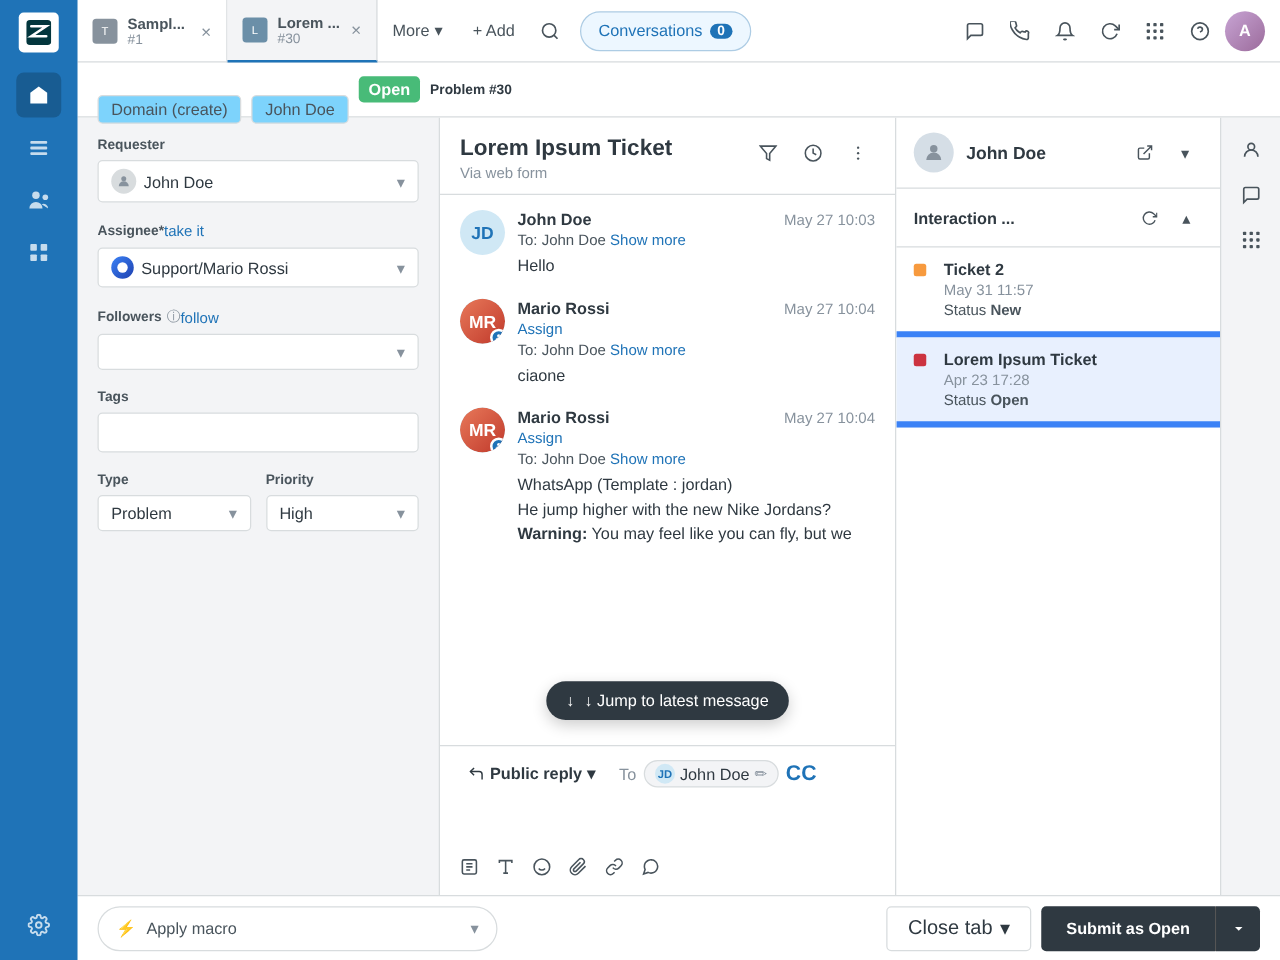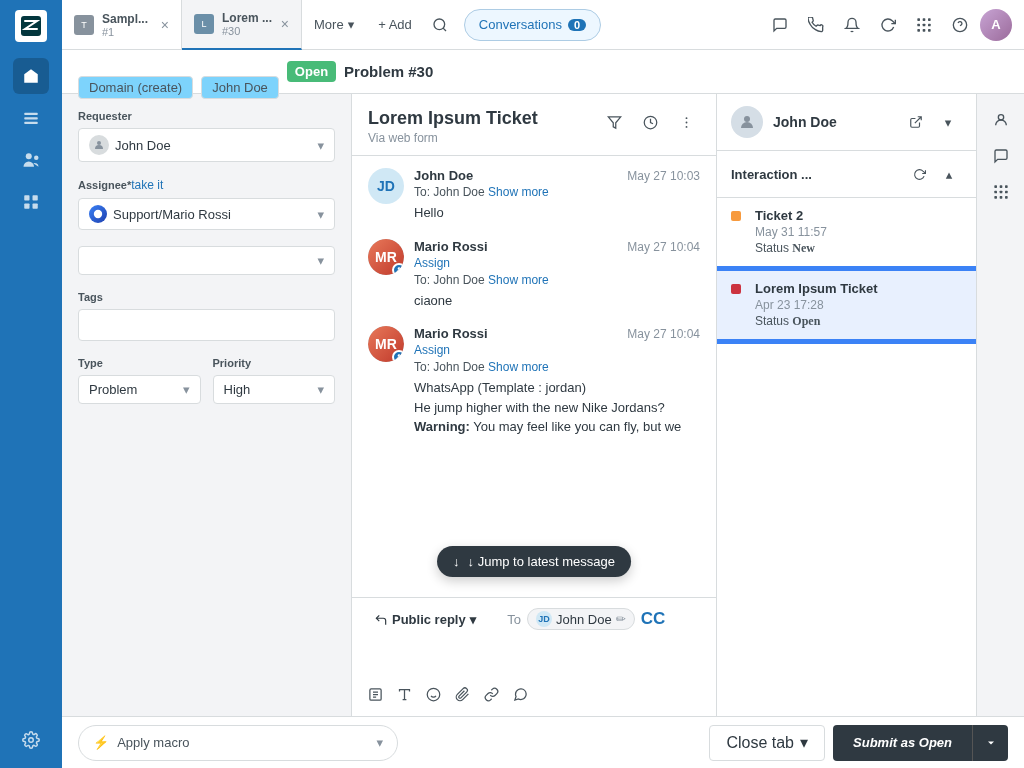--- a/index.html
+++ b/index.html
@@ -48,21 +48,21 @@
     .avatar { width: 32px; height: 32px; border-radius: 50%; background: #87929d; overflow: hidden; cursor: pointer; }
 
     
     .breadcrumb-bar {
       position: absolute; left: 62px; top: 50px; right: 0; height: 44px;
       background: #fff; border-bottom: 1px solid #d8dcde;
       display: flex; align-items: center; padding: 0 16px; gap: 8px; z-index: 8;
     }
     .breadcrumb-item { font-size: 13px; color: #49545c; background: #7dd3fc; border: 1px solid #d8dcde; border-radius: 4px; padding: 3px 10px; cursor: pointer; margin-top: 32px; }
     .breadcrumb-badge { font-size: 13px; font-weight: 700; color: #fff; background: #48bb78; border-radius: 4px; padding: 3px 8px; }
-    .breadcrumb-title { font-size: 15px; font-weight: 600; color: #2f3941; }
+    .breadcrumb-title { font-size: 11px; font-weight: 600; color: #2f3941; }
 
     
     .main-area {
       position: absolute; left: 62px; top: 94px; right: 0; bottom: 52px;
       display: flex;
     }
 
     
     .ticket-details {
       width: 290px; background: #f3f4f6; border-right: 1px solid #d8dcde;
@@ -118,21 +118,21 @@
       background: #2f3941; color: #fff; border-radius: 20px; padding: 8px 16px;
       font-size: 13px; display: flex; align-items: center; gap: 8px; cursor: pointer; white-space: nowrap;
       box-shadow: 0 4px 12px rgba(0,0,0,0.2); z-index: 20;
     }
 
     
     .reply-area {
       border-top: 1px solid #d8dcde; padding: 10px 16px;
       background: #fff;
     }
-    .reply-type-row { display: flex; align-items: flex-start; gap: 25px; margin-bottom: 8px; }
+    .reply-type-row { display: flex; align-items: flex-end; gap: 13px; margin-bottom: 8px; }
     .reply-type-btn { display: flex; align-items: center; gap: 4px; font-size: 13px; color: #2f3941; font-weight: 600; cursor: pointer; padding: 4px 6px; border-radius: 4px; }
     .reply-to { display: flex; align-items: center; gap: 6px; font-size: 13px; color: #49545c; }
     .reply-to-label { color: #87929d; }
     .to-badge { background: #f3f4f6; border: 1px solid #d8dcde; border-radius: 12px; padding: 2px 8px; display: flex; align-items: center; gap: 4px; font-size: 13px; color: #2f3941; }
     .to-badge .edit-icon { color: #87929d; font-size: 12px; cursor: pointer; }
     .cc-btn { margin-left: auto; font-size: 17px; color: #1f73b7; font-weight: 700; cursor: pointer; }
     .reply-input { min-height: 40px; font-size: 13px; color: #c5cdd3; padding: 4px 0; }
     .reply-toolbar { display: flex; align-items: center; gap: 14px; margin-top: 8px; color: #49545c; }
     .reply-tool-icon { cursor: pointer; font-size: 16px; }
 
@@ -161,21 +161,21 @@
     .interaction-list { flex: 1; overflow-y: auto; }
     .interaction-item { padding: 10px 14px; display: flex; gap: 14px; cursor: pointer; border-bottom: 5px solid #3b82f6; }
     .interaction-item.active { background: #e8f0fe; }
     .interaction-dot { width: 10px; height: 10px; border-radius: 2px; margin-top: 3px; flex-shrink: 0; }
     .interaction-dot.orange { background: #f79a3e; }
     .interaction-dot.red { background: #cc3340; }
     .interaction-content { flex: 1; }
     .interaction-name { font-size: 13px; font-weight: 600; color: #2f3941; margin-bottom: 2px; }
     .interaction-date { font-size: 12px; color: #87929d; margin-bottom: 2px; }
     .interaction-status { font-size: 12px; color: #49545c; }
-    .interaction-status span { font-weight: 600; font-family: Liberation Serif, serif; }
+    .interaction-status span { font-weight: 600; }
 
     
     .far-right {
       width: 48px; background: #f3f4f6; border-left: 1px solid #d8dcde;
       display: flex; flex-direction: column; align-items: center; padding-top: 10px; gap: 4px;
     }
     .far-right-icon { width: 32px; height: 32px; display: flex; align-items: center; justify-content: center; cursor: pointer; color: #49545c; border-radius: 4px; }
 
     
     .bottom-bar {
@@ -372,20 +372,27 @@
           <svg width="10" height="10" viewBox="0 0 24 24" fill="#fff">
               <circle cx="12" cy="12" r="10"></circle>
             </svg>
         </div>
         <span>Support/Mario Rossi</span>
         <span class="chevron">▾</span>
       </div>
     </div>
 
     <div class="field-section">
+      <div style="display:flex; align-items:center; margin-bottom:6px;">
+        <div class="followers-row">
+          <div class="field-label" style="margin-bottom:0;">Followers</div>
+          <span class="info-icon">ⓘ</span>
+        </div>
+        <span class="field-link">follow</span>
+      </div>
       <div class="select-field">
         <span class="chevron" style="margin-left:auto;">▾</span>
       </div>
     </div>
 
     <div class="field-section">
       <div class="field-label">Tags</div>
       <div class="tags-input"></div>
     </div>
 
@@ -649,21 +656,21 @@
   <div class="macro-btn">
     <span>⚡</span>
     <span>Apply macro</span>
     <span class="macro-chevron">▾</span>
   </div>
   <div class="submit-group">
     <div class="close-tab-btn">
       <span>Close tab</span>
       <span>▾</span>
     </div>
-    <button class="submit-btn" style="border-radius:4px 0 0 4px; margin-left:8px;font-style:italic;">
+    <button class="submit-btn" style="border-radius:4px 0 0 4px; margin-left:8px;">
       <span>Submit as Open</span>
     </button>
     <button class="submit-arrow">
       <svg width="12" height="12" viewBox="0 0 24 24" fill="#fff">
           <polyline points="6 9 12 15 18 9"></polyline>
         </svg>
     </button>
   </div>
 </div>
 

